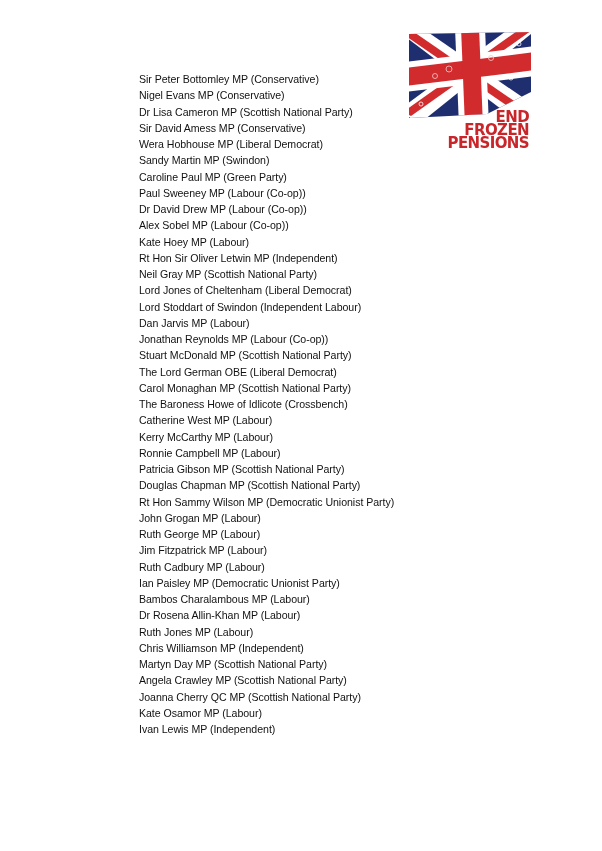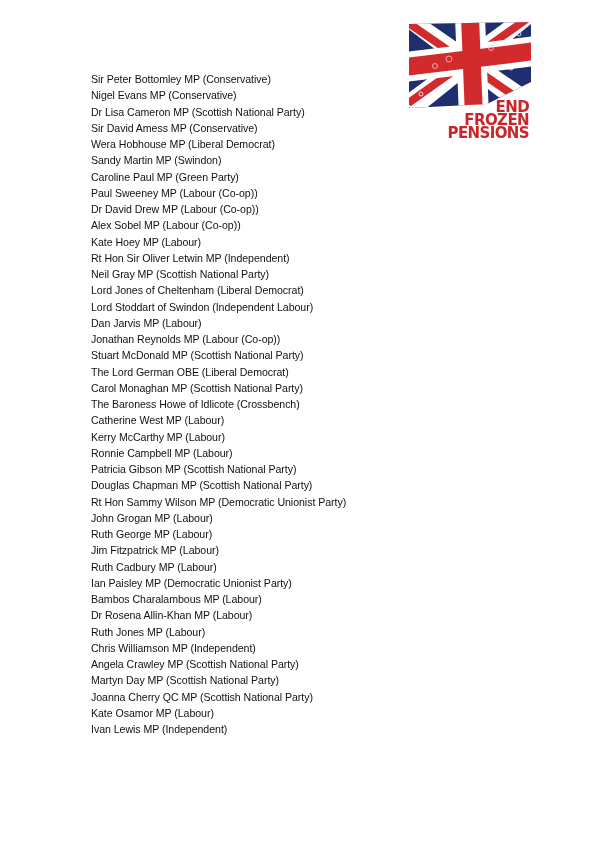--- a/index.html
+++ b/index.html
@@ -17,39 +17,40 @@
     }
     .page {
       position: absolute;
       left: 0; top: 0;
       width: 602px; height: 851px;
       background: #ffffff;
     }
     .logo {
       position: absolute;
       left: 409px;
-      top: 22px;
+      top: 32px;
       width: 122px;
       height: 118px;
     }
     .logo svg { display: block; }
     .list {
       position: absolute;
       left: 91px;
       top: 71px;
       margin: 0;
       padding: 0;
       list-style: none;
     }
     .list li {
       font-size: 10.6px;
       line-height: 16.25px;
       height: 16.25px;
       white-space: nowrap;
       letter-spacing: -0.05px;
+      margin-left: 48px;
     }
   </style>
 </head>
 <body>
 
 <div class="page">
 
   <div class="logo">
     <svg width="122" height="118" viewBox="0 0 122 118">
       <defs>
@@ -115,22 +116,22 @@
     <li>Rt Hon Sammy Wilson MP (Democratic Unionist Party)</li>
     <li>John Grogan MP (Labour)</li>
     <li>Ruth George MP (Labour)</li>
     <li>Jim Fitzpatrick MP (Labour)</li>
     <li>Ruth Cadbury MP (Labour)</li>
     <li>Ian Paisley MP (Democratic Unionist Party)</li>
     <li>Bambos Charalambous MP (Labour)</li>
     <li>Dr Rosena Allin-Khan MP (Labour)</li>
     <li>Ruth Jones MP (Labour)</li>
     <li>Chris Williamson MP (Independent)</li>
+    <li>Martyn Day MP (Scottish National Party)</li>
     <li>Angela Crawley MP (Scottish National Party)</li>
-    <li>Martyn Day MP (Scottish National Party)</li>
     <li>Joanna Cherry QC MP (Scottish National Party)</li>
     <li>Kate Osamor MP (Labour)</li>
     <li>Ivan Lewis MP (Independent)</li>
   </ul>
 </div>
 
 <style>
   .flag-blue { fill: #1f2e6e; }
   .flag-white { fill: #ffffff; }
   .flag-red { fill: #d12b2e; }

